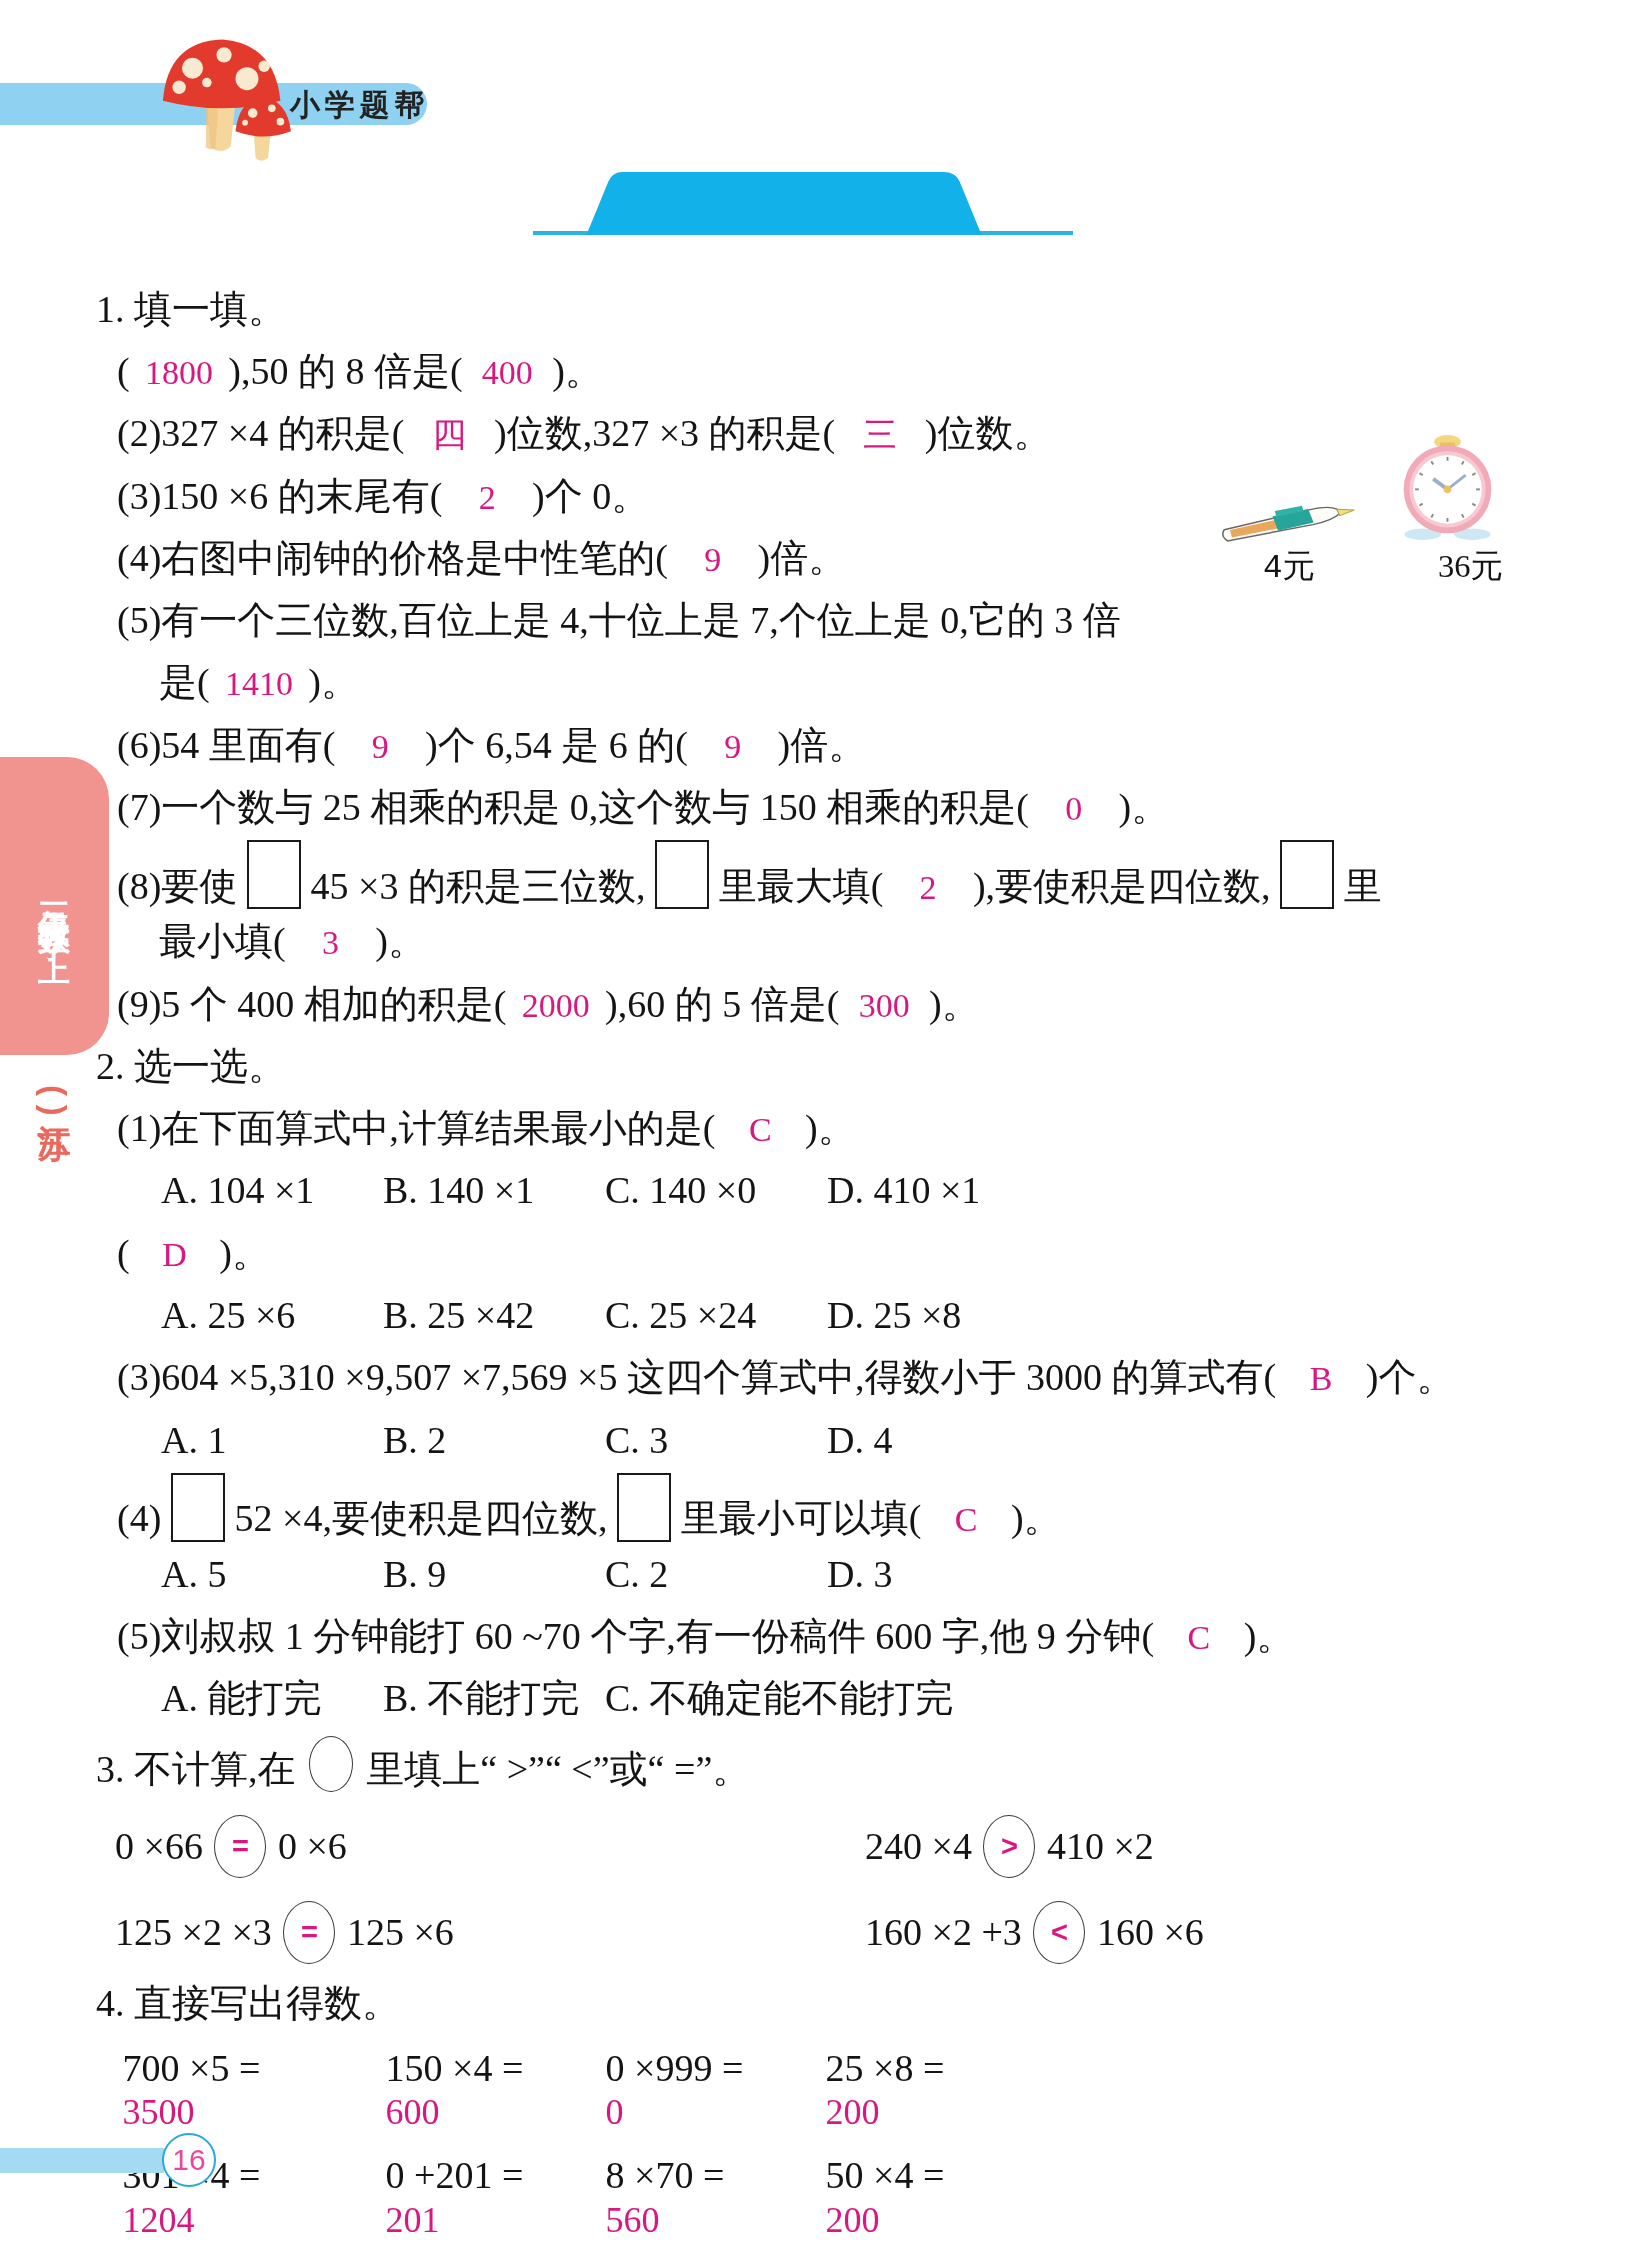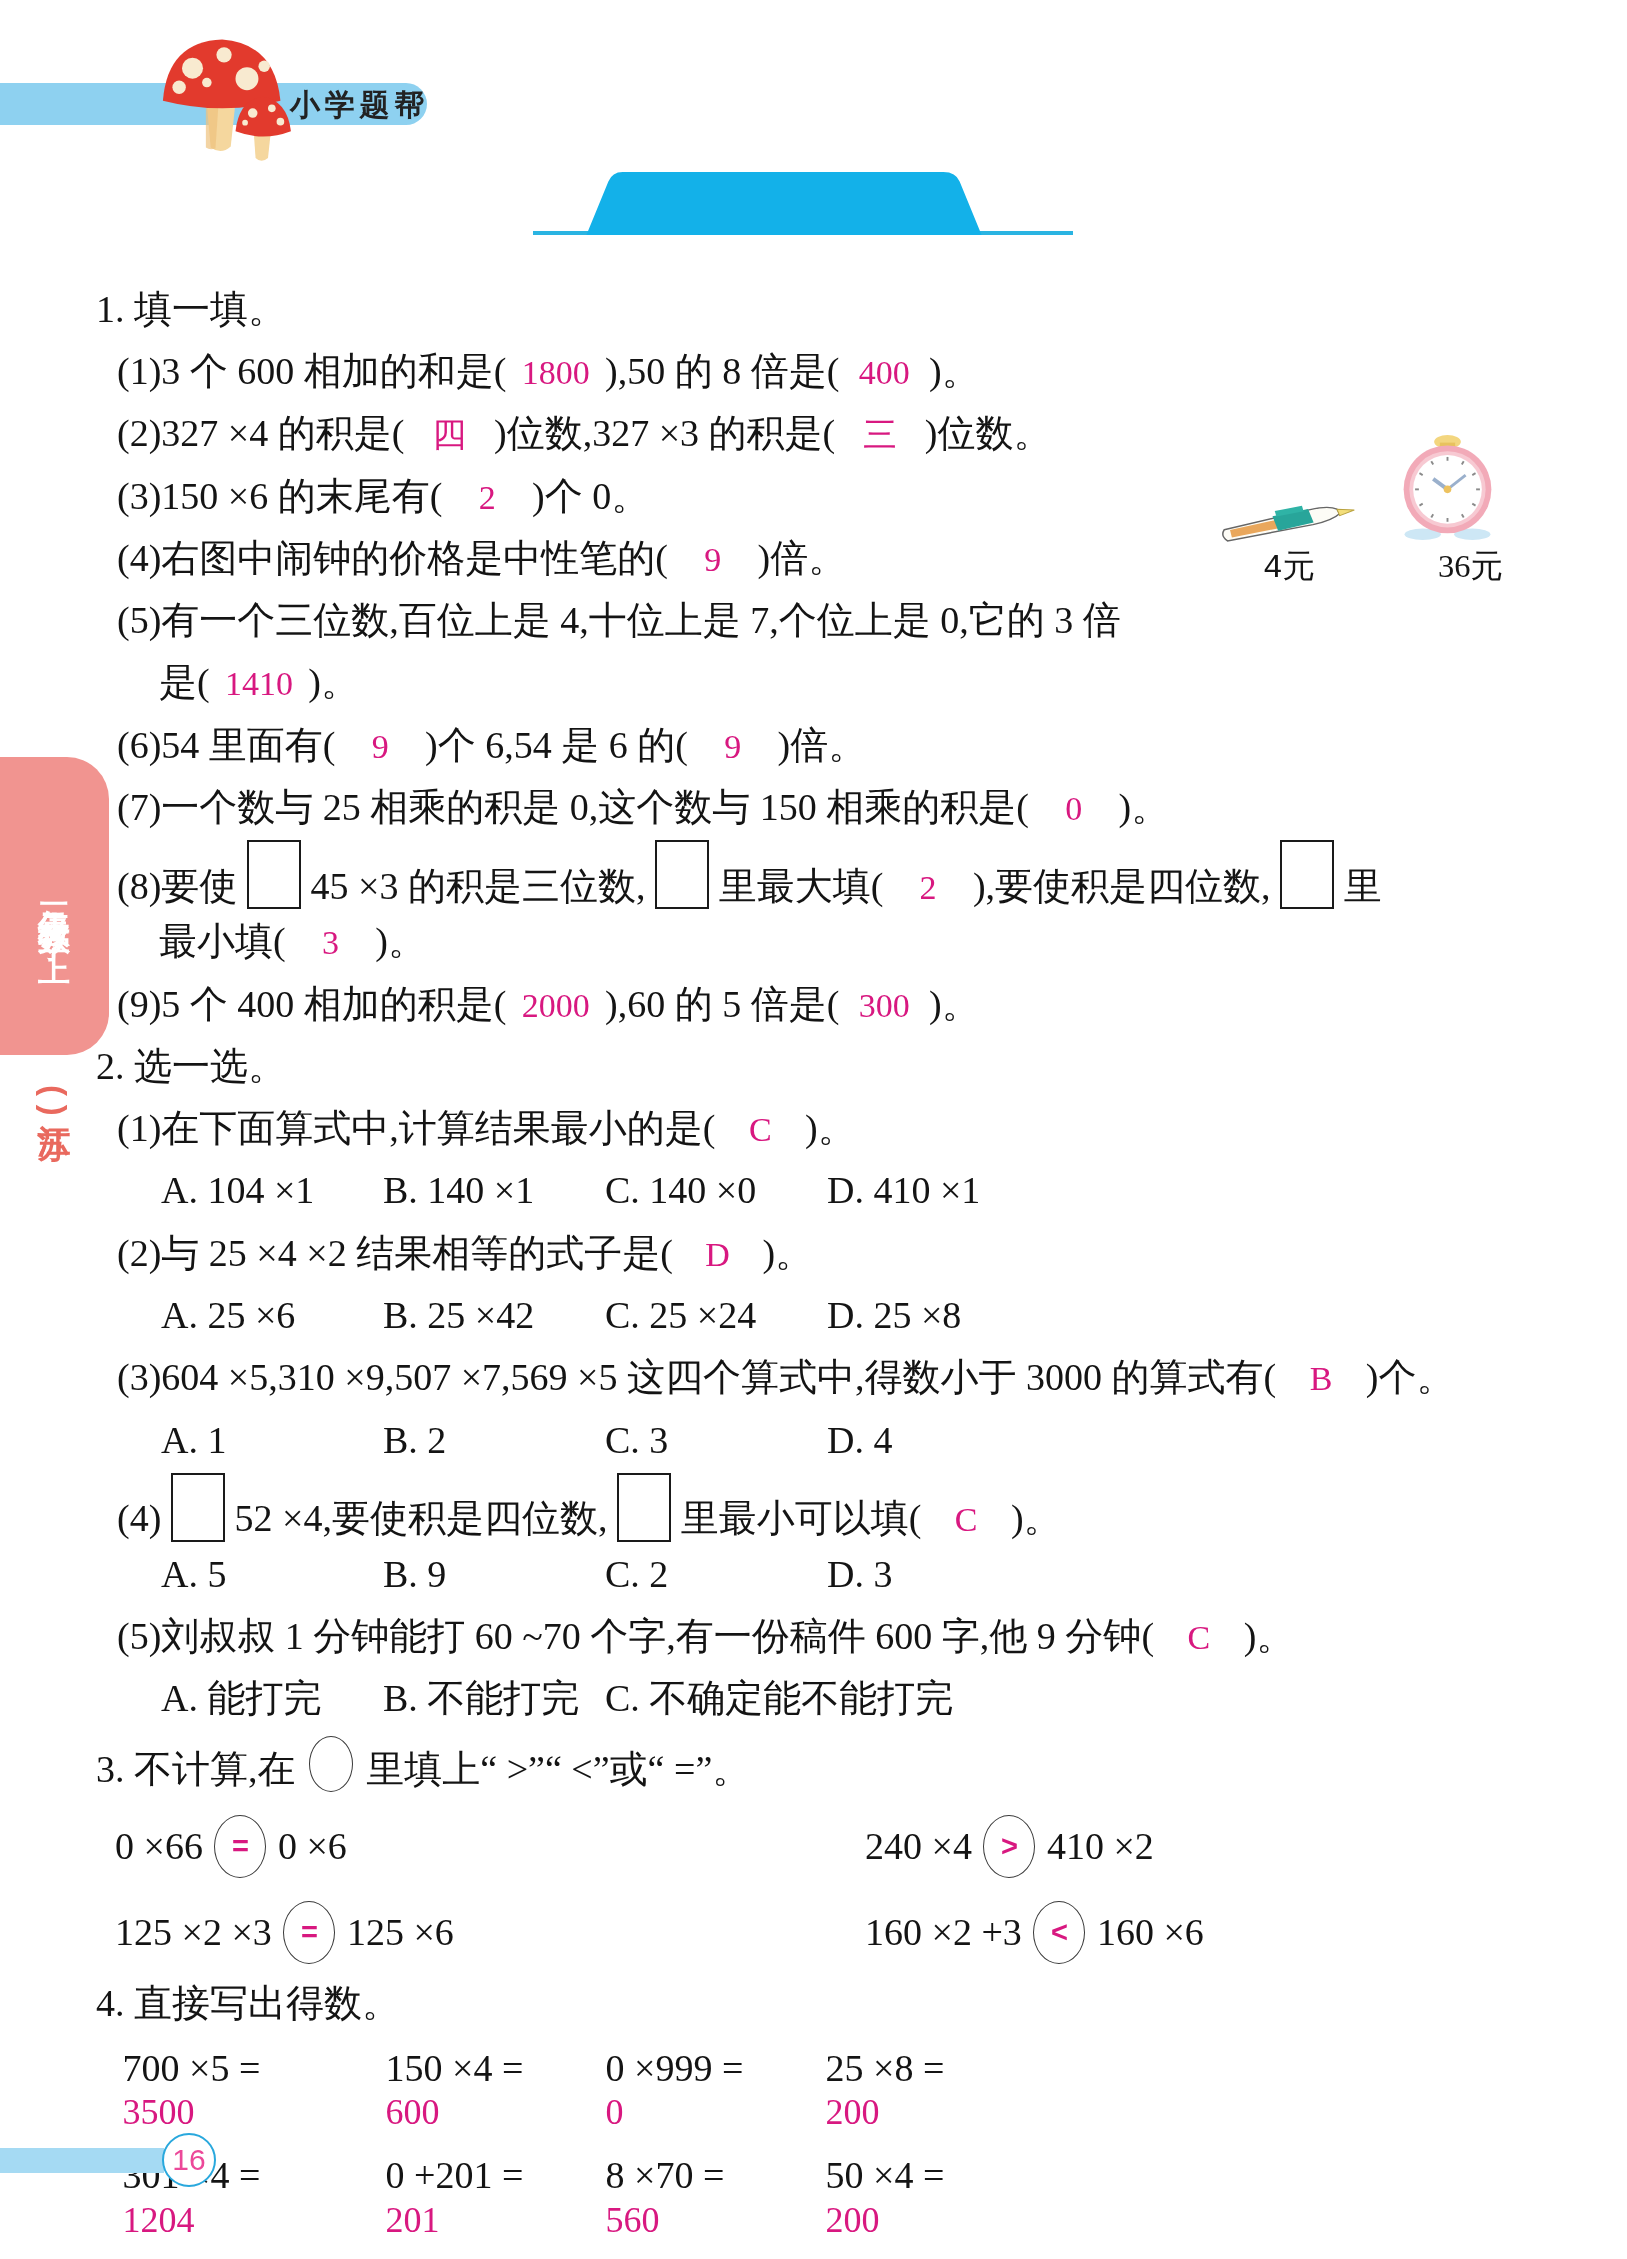--- a/index.html
+++ b/index.html
@@ -146,21 +146,20 @@
     <circle cx="54" cy="62" r="4" fill="#edc25f"></circle>
   </svg>
   <div class="pen-label">4元</div>
   <div class="clock-label">36元</div>
 
   <div class="content" id="content">
       <div class="line title">
         <span class="seg">1. 填一填。</span>
       </div>
       <div class="line item">
-        <span class="seg">(1)3 个 600 相加的和是</span>
         <span class="blank"><span class="paren">(</span><span class="ans">1800</span><span class="paren">)</span></span>
         <span class="seg">,50 的 8 倍是</span>
         <span class="blank"><span class="paren">(</span><span class="ans">400</span><span class="paren">)</span></span>
         <span class="seg">。</span>
       </div>
       <div class="line item">
         <span class="seg">(2)327 ×4 的积是</span>
         <span class="blank"><span class="paren">(</span><span class="ans">四</span><span class="paren">)</span></span>
         <span class="seg">位数,327 ×3 的积是</span>
         <span class="blank"><span class="paren">(</span><span class="ans">三</span><span class="paren">)</span></span>
@@ -227,21 +226,20 @@
         <span class="blank"><span class="paren">(</span><span class="ans">C</span><span class="paren">)</span></span>
         <span class="seg">。</span>
       </div>
       <div class="line options">
         <span class="opt">A. 104 ×1</span>
         <span class="opt">B. 140 ×1</span>
         <span class="opt">C. 140 ×0</span>
         <span class="opt">D. 410 ×1</span>
       </div>
       <div class="line item">
-        <span class="seg">(2)与 25 ×4 ×2 结果相等的式子是</span>
         <span class="blank"><span class="paren">(</span><span class="ans">D</span><span class="paren">)</span></span>
         <span class="seg">。</span>
       </div>
       <div class="line options">
         <span class="opt">A. 25 ×6</span>
         <span class="opt">B. 25 ×42</span>
         <span class="opt">C. 25 ×24</span>
         <span class="opt">D. 25 ×8</span>
       </div>
       <div class="line item">

